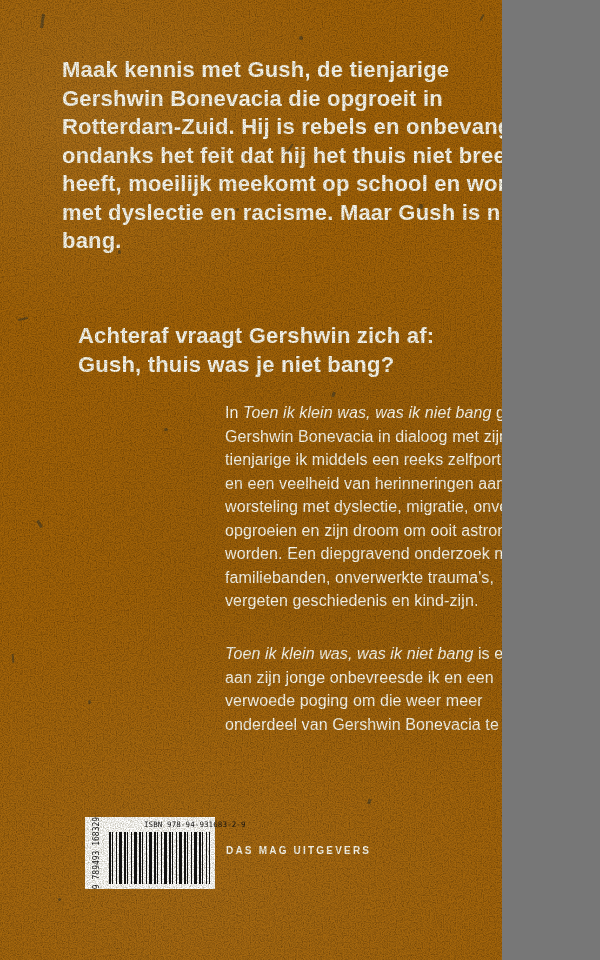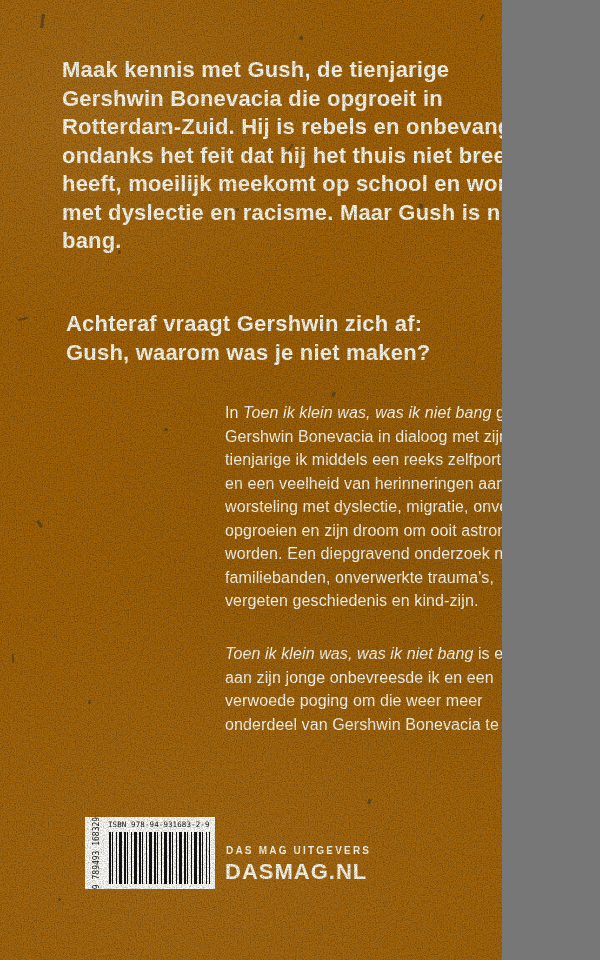--- a/index.html
+++ b/index.html
@@ -39,21 +39,21 @@
   }
   .blurb-secondary {
     position: absolute;
     left: 62px;
     top: 306px;
     width: 492px;
     font-size: 22px;
     font-weight: bold;
     line-height: 28.5px;
     letter-spacing: 0.2px;
-    margin: 4px;
+    margin: 16px;
   }
 
   .body-text {
     position: absolute;
     left: 225px;
     width: 332px;
     font-size: 16px;
     line-height: 23.5px;
     font-weight: normal;
     letter-spacing: 0.1px;
@@ -74,20 +74,21 @@
   }
   .isbn-label {
     position: absolute;
     top: 3px;
     left: 23px;
     font-family: "DejaVu Sans Mono", monospace;
     font-size: 7.5px;
     color: #151515;
     white-space: nowrap;
     letter-spacing: 0.1px;
+    padding-left: 36px;
   }
   .ean-number {
     position: absolute;
     left: 11px;
     top: 50%;
     transform: translate(-50%, -50%) rotate(-90deg);
     font-family: "DejaVu Sans Mono", monospace;
     font-size: 8px;
     color: #151515;
     white-space: nowrap;
@@ -167,39 +168,38 @@
 <body>
 
 <div class="cover">
 
   <p class="blurb-primary">
     <span>Maak kennis met Gush, de tienjarige Gershwin Bonevacia die opgroeit in Rotterdam-Zuid. Hij is rebels en onbevangen, ondanks het feit dat hij het thuis niet breed heeft, moeilijk meekomt op school en worstelt met dyslectie en racisme. Maar Gush is niet bang.</span>
   </p>
 
   <p class="blurb-secondary">
     <span>Achteraf vraagt Gershwin zich af:</span><br>
-    <span>Gush, waarom was je niet maken?</span>
+    <span>Gush, thuis was je niet bang?</span>
   </p>
 
   <p class="body-text p3">
     <span>In </span><span class="italic">Toen ik klein was, was ik niet bang</span><span> gaat Gershwin Bonevacia in dialoog met zijn tienjarige ik middels een reeks zelfportretten en een veelheid van herinneringen aan zijn worsteling met dyslectie, migratie, onveilig opgroeien en zijn droom om ooit astronaut te worden. Een diepgravend onderzoek naar familiebanden, onverwerkte trauma's, vergeten geschiedenis en kind-zijn.</span>
   </p>
 
   <p class="body-text p4">
     <span class="italic">Toen ik klein was, was ik niet bang</span><span> is een ode aan zijn jonge onbevreesde ik en een verwoede poging om die weer meer onderdeel van Gershwin Bonevacia te maken.</span>
   </p>
 
   <div class="barcode-box">
     <span class="isbn-label">ISBN 978-94-931683-2-9</span>
     <span class="ean-number">9 789493 168329</span>
     <div class="barcode-bars"></div>
   </div>
 
   <div class="publisher-name">DAS MAG UITGEVERS</div>
-  <div class="publisher-site">DASMAG.NL</div>
 
   <div class="mark m1"></div>
   <div class="mark m2"></div>
   <div class="mark m3"></div>
   <div class="mark m4"></div>
   <div class="mark m5"></div>
   <div class="mark m6"></div>
   <div class="mark m7"></div>
   <div class="mark m8"></div>
   <div class="mark m9"></div>

